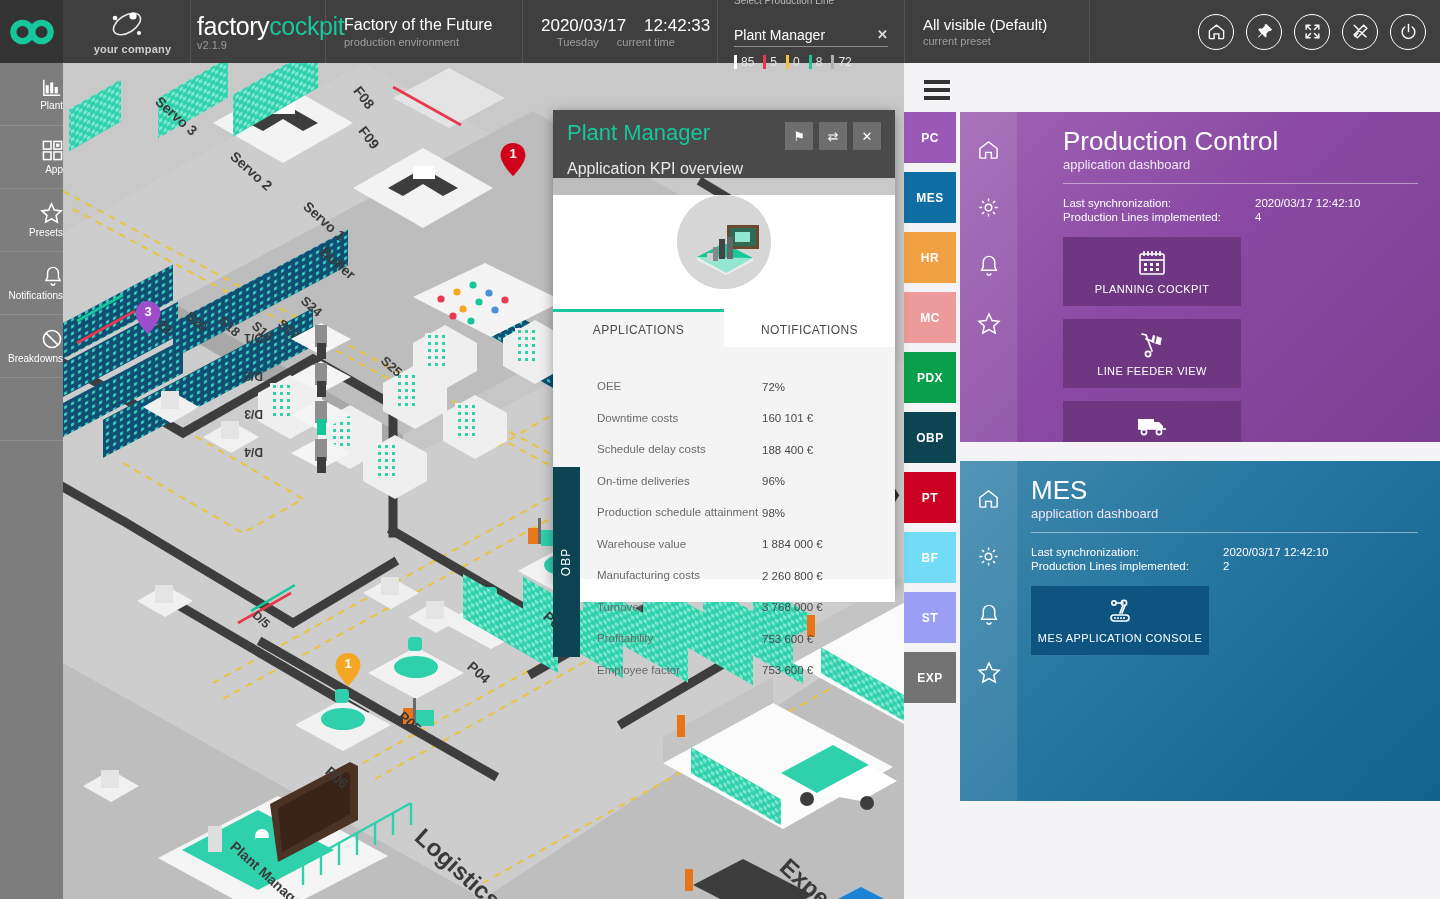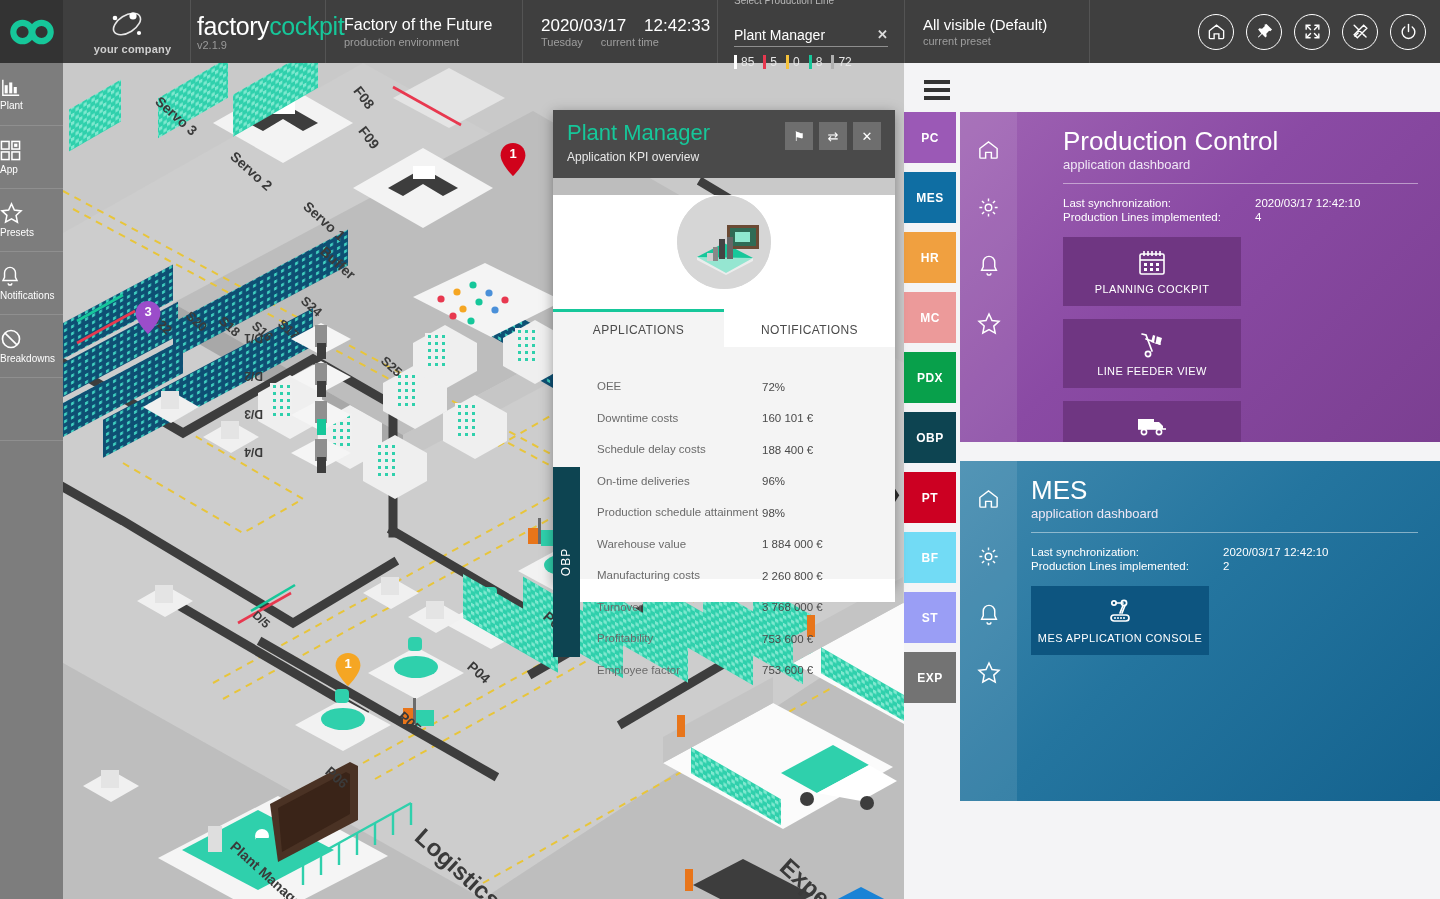--- a/index.html
+++ b/index.html
@@ -31,21 +31,21 @@
   .brand-b { color: #16c79a; }
   .brand-ver { color: #9a9a9a; font-size: 11px; margin-top: -2px; }
   .env-cell { width: 197px; }
   .env-t { color: #ffffff; font-size: 16px; }
   .env-s { color: #9e9e9e; font-size: 11px; margin-top: 2px; }
   .time-cell { width: 195px; }
   .time-row { display: flex; align-items: baseline; gap: 18px; }
   .time-date { color:#fff; font-size: 17px; }
   .time-clock { color:#fff; font-size: 17px; }
   .time-sub-row { display: flex; gap: 18px; }
-  .time-day { color:#9e9e9e; font-size: 11px; }
+  .time-day { color:#9e9e9e; font-size: 11px; margin-left: 16px; }
   .time-lbl { color:#9e9e9e; font-size: 11px; }
   .pl-cell { width: 187px; justify-content: center; padding: 0 16px; }
   .pl-label { color: #b8b8b8; font-size: 10px; margin-bottom: 21px;}
   .pl-select { display:flex; align-items:center; justify-content: space-between;
     border-bottom: 1px solid #8e8e8e; padding-bottom: 3px; }
   .pl-value { color: #ffffff; font-size: 14px; }
   .pl-x { color: #dcdcdc; font-size: 13px; font-weight:bold; cursor:pointer;}
   .kpi-row { display: flex; gap: 9px; margin-top: 8px; }
   .kpi { display:flex; align-items:center; gap: 4px; }
   .kpi-bar { width: 3px; height: 14px; display:block; }
@@ -57,21 +57,21 @@
      gap: 12px; padding-right: 14px; }
   .cir { width: 36px; height: 36px; border: 1.6px solid #ffffff; border-radius: 50%;
      display:flex; align-items:center; justify-content:center; cursor:pointer; }
 
   
   .rail {
     position: absolute; left: 0; top: 63px; width: 63px; height: 836px;
     background: #7d7d7d; z-index: 30;
   }
   .rail-item { height: 63px; border-bottom: 1px solid #8f8f8f;
-    display:flex; flex-direction:column; align-items:flex-start; justify-content:center;
+    display:flex; flex-direction:column; align-items:flex-end; justify-content:center;
     cursor: pointer; gap: 3px; }
   .rail-lbl { color: #ffffff; font-size: 10px; }
 
   
   .map {
     position: absolute; left: 63px; top: 63px; width: 841px; height: 836px;
     background: #c9c9c9; overflow: hidden; z-index: 10;
   }
   .map svg { position:absolute; top:0; left:0; }
   .map-pin { position: absolute; width: 26px; height: 33px; }
@@ -81,21 +81,21 @@
     white-space: nowrap; pointer-events:none; }
   .right-chevron { position:absolute; right: 2px; top: 418px; color:#2d2d2d;
     font-size: 22px; font-weight:bold; }
 
   
   .popup { position: absolute; left: 553px; top: 110px; width: 342px; height: 475px;
     z-index: 25; box-shadow: 0 3px 12px rgba(0,0,0,.35); }
   .popup-head { background: #4a4a4a; height: 68px; padding: 12px 14px;
     display:flex; justify-content: space-between; }
   .popup-title { color:#16c79a; font-size: 22px; line-height: 1; }
-  .popup-sub { color:#e8e8e8; font-size: 12px; margin-top: 6px; }
+  .popup-sub { color:#e8e8e8; font-size: 16px; margin-top: 16px; }
   .popup-btns { display:flex; gap: 6px; align-items:flex-start; }
   .pbtn { width: 28px; height: 28px; background:#6e6e6e; color:#fff;
     display:flex; align-items:center; justify-content:center; font-size: 13px; cursor:pointer;}
   .popup-body { background: #ffffff; height: 407px; position: relative; }
   .popup-avatar { width: 94px; height: 94px; border-radius: 50%; background:#d8d8d8;
     margin: 17px auto 0; position: relative; overflow:hidden; }
   .tabs { display:flex; height: 38px; margin-top: 20px; border-top: 3px solid #16c79a; }
   .tab { flex:1; display:flex; align-items:center; justify-content:center;
      font-size: 12px; color:#4a4a4a; cursor:pointer; letter-spacing:.4px; }
   .tab.active { background: #f4f4f4; }

